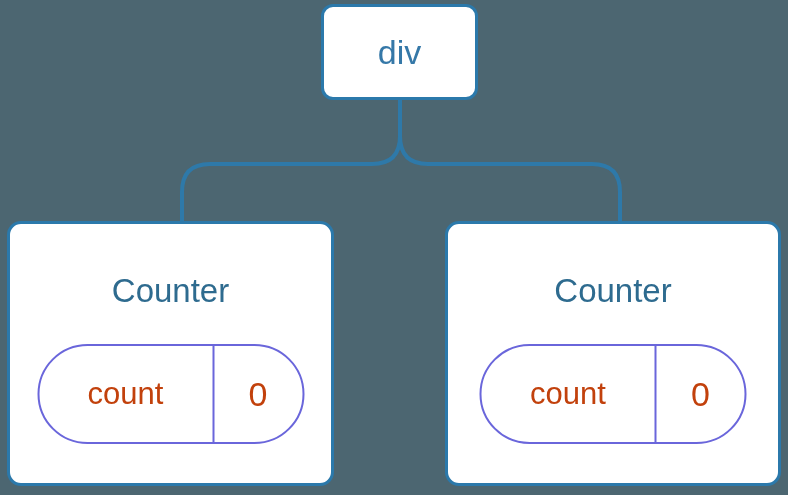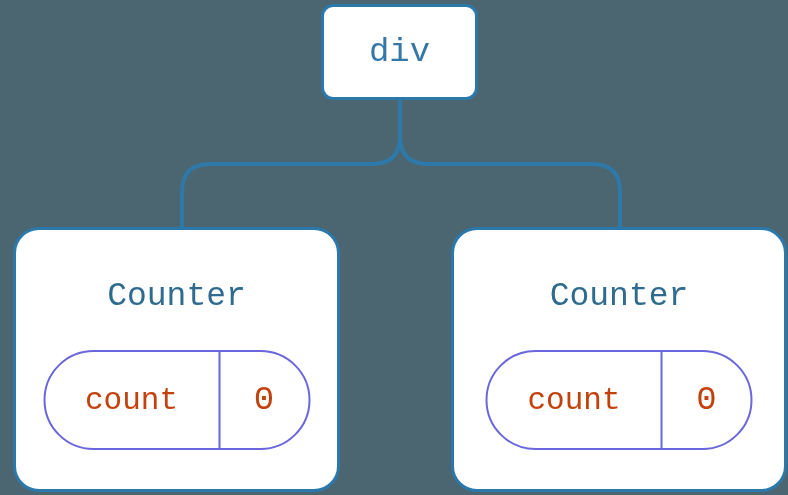--- a/index.html
+++ b/index.html
@@ -1,21 +1,21 @@
 <!DOCTYPE html>
 <html><head>
 <meta charset="utf-8">
 <style>
   html, body { margin: 0; padding: 0; }
   .stage {
     position: relative;
     width: 788px;
     height: 495px;
     background: #4c6671;
-    font-family: Liberation Mono, monospace;
+    font-family: Liberation Sans, sans-serif;
     overflow: hidden;
   }
   .connectors {
     position: absolute;
     left: 0; top: 0;
     width: 788px; height: 495px;
   }
   .connectors path {
     fill: none;
     stroke: #2e79a9;
@@ -31,24 +31,23 @@
     left: 321px; top: 4px;
     width: 157px; height: 96px;
     border-radius: 12px;
     display: flex;
     align-items: center;
     justify-content: center;
     font-size: 34px;
     color: #3578a8;
   }
   .card {
-    top: 227px;
+    top: 221px;
     height: 265px;
-    border-radius: 26px;
-    margin-left: 6px;
+    border-radius: 14px;
   }
   .card.left  { left: 7px;   width: 327px; }
   .card.right { left: 445px; width: 336px; }
   .card-title {
     margin-top: 50px;
     text-align: center;
     font-size: 33px;
     line-height: 1;
     font-weight: 500;
     color: #2e6b8f;

